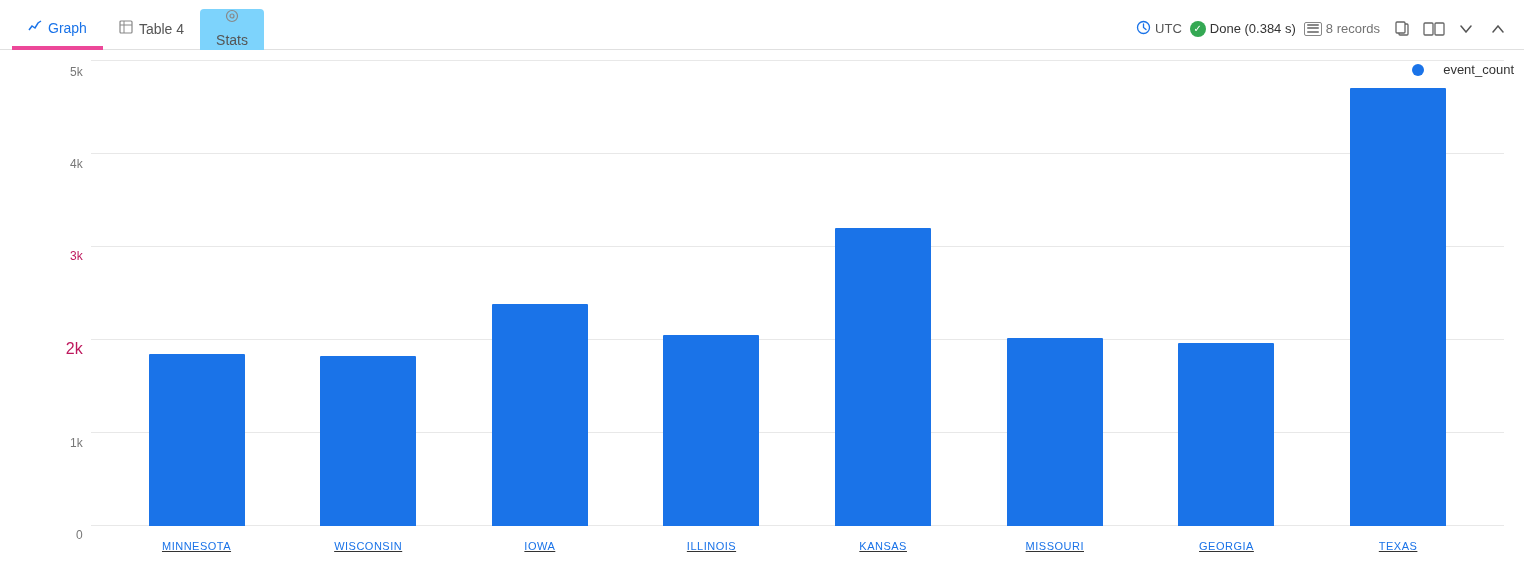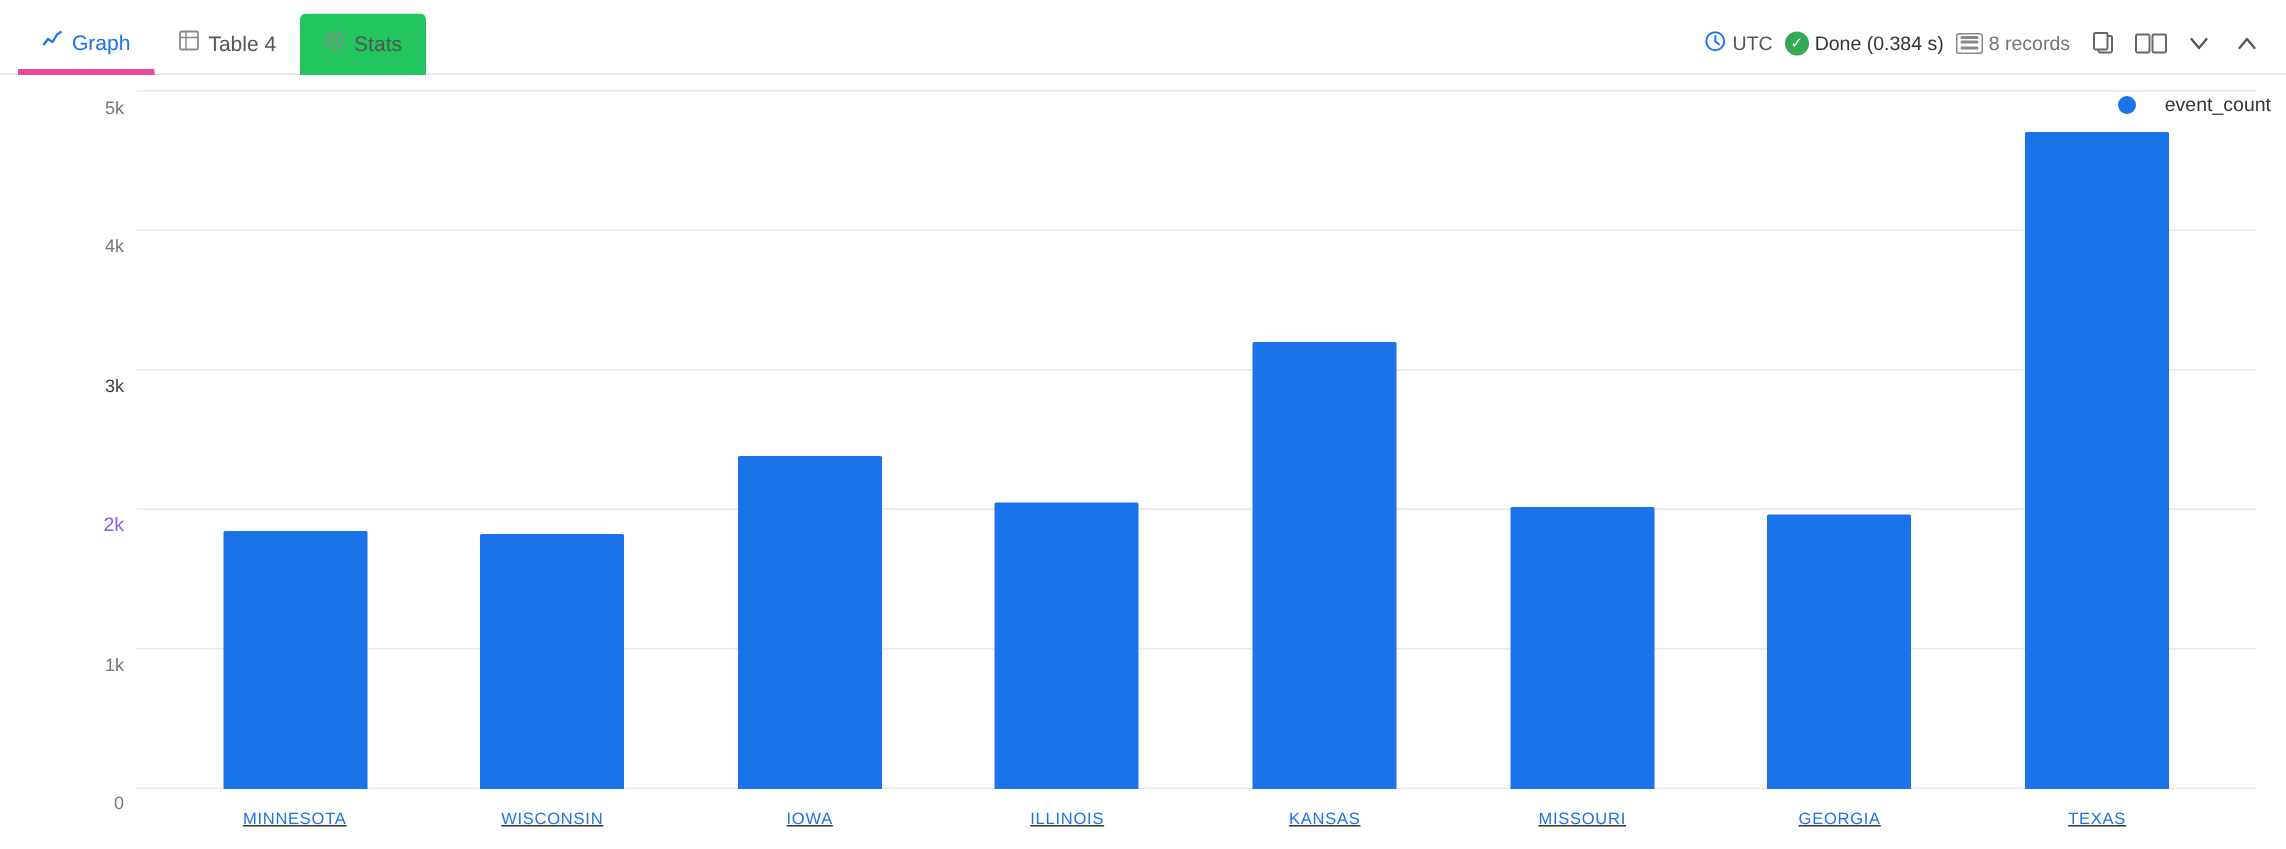--- a/index.html
+++ b/index.html
@@ -42,23 +42,24 @@
       top: 1px;
       white-space: nowrap;
     }
 
     .tab.active {
       color: #1a73e8;
       border-bottom: 4px solid #ec4899;
     }
 
     .tab.stats-tab {
-      background: #22c55e;
+      background: #7dd3fc;
       border-radius: 4px 4px 0 0;
       color: #555;
+      flex-direction: column;
     }
 
     .tab-icon {
       font-size: 13px;
     }
 
     .header-right {
       display: flex;
       align-items: center;
       gap: 8px;
@@ -342,22 +343,22 @@
 <div class="chart-container">
   <div class="chart-legend">
     <div class="legend-dot"></div>
     <span>event_count</span>
   </div>
 
   <div class="chart-body">
     <div class="y-axis" id="y-axis-container">
     <div style="font-size: 12px; color: rgb(119, 119, 119);">5k</div>
         <div style="font-size: 12px; color: rgb(119, 119, 119);">4k</div>
-        <div style="font-size: 12px; color: #404040;">3k</div>
-        <div style="font-size: 13px; color: #8b5cf6;">2k</div>
+        <div style="font-size: 12px; color: #be185d;">3k</div>
+        <div style="font-size: 16px; color: #be185d;">2k</div>
         <div style="font-size: 12px; color: rgb(119, 119, 119); margin-left: 20px;">1k</div>
         <div style="font-size: 12px; color: rgb(119, 119, 119);">0</div>
       </div>
     <div class="chart-area">
       <div class="grid-lines" id="grid-lines-container">
       <div class="grid-line"></div>
           <div class="grid-line"></div>
           <div class="grid-line"></div>
           <div class="grid-line"></div>
           <div class="grid-line"></div>

